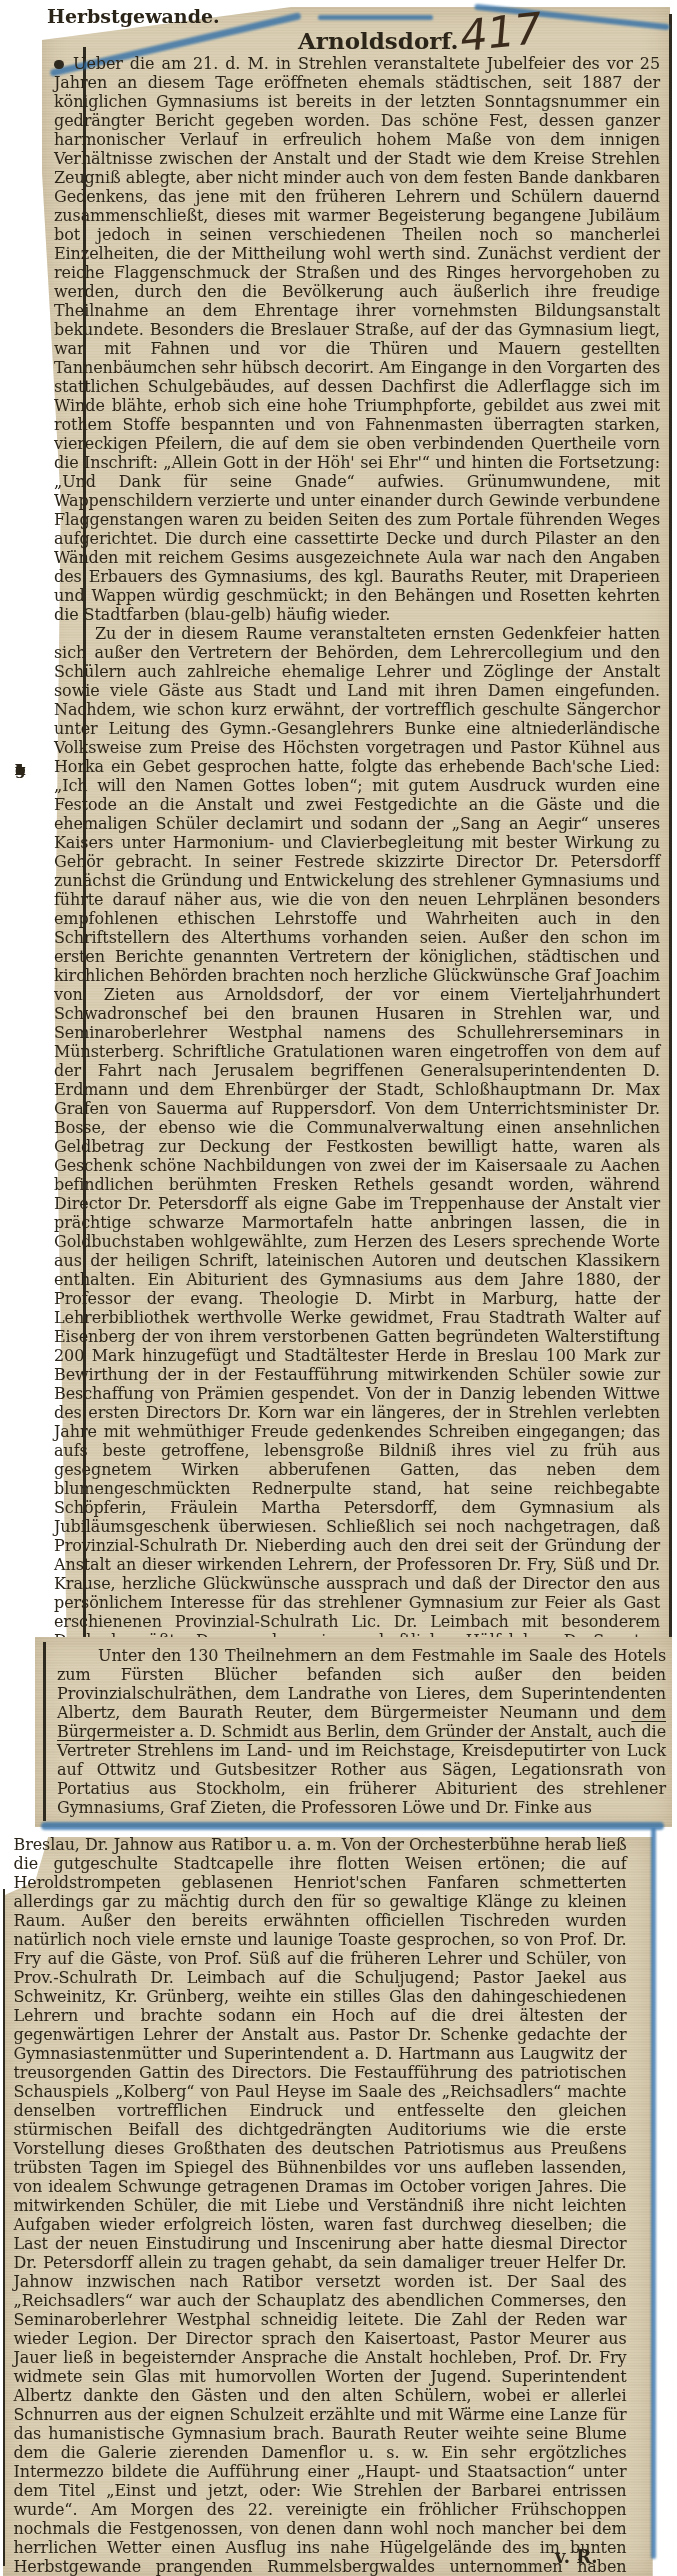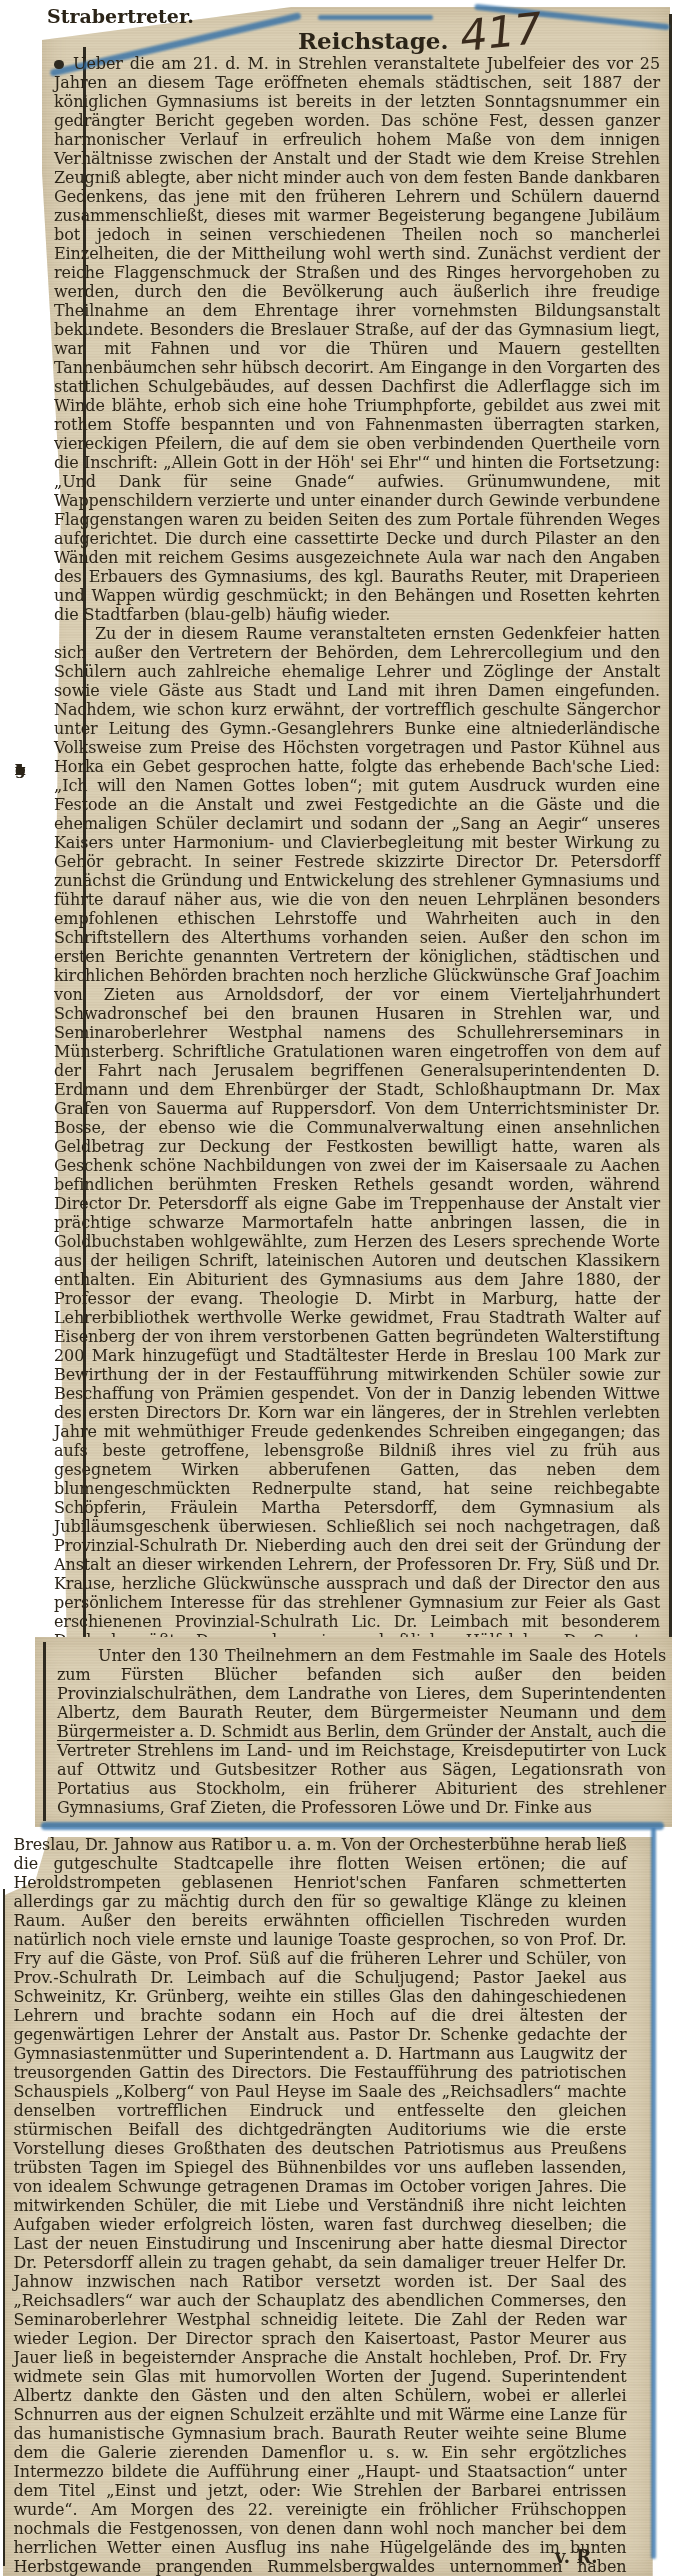--- a/index.html
+++ b/index.html
@@ -24,26 +24,26 @@
   .signature{position:absolute;font-size:18px;font-weight:bold;}
   .bullet{display:inline-block;width:9.5px;height:9.5px;background:#2e2a20;border-radius:50%;margin-right:9.5px;vertical-align:middle;}
 </style>
 </head>
 <body>
 
 <div id="frag1" class="paper"></div>
 <div class="col-rule" style="left:83px;top:47px;height:1598px;"></div>
 <div class="col-rule-right" style="left:669px;top:13.5px;height:1639px;"></div>
 
-<div class="section-head" style="left:47px;top:5.4px;">Strabertreter.</div>
+<div class="section-head" style="left:47px;top:5.4px;">Herbstgewande.</div>
 <div class="crayon" style="left:47px;top:41px;width:257px;height:6.8px;transform:rotate(-13deg);"></div>
 <div class="crayon" style="left:318px;top:15px;width:115px;height:5.4px;"></div>
 <div class="crayon" style="left:474px;top:13.5px;width:196px;height:6.1px;transform:rotate(6deg);"></div>
 
-<div class="title" style="left:298px;top:27px;">Reichstage.</div>
+<div class="title" style="left:298px;top:27px;">Arnoldsdorf.</div>
 <div class="handwriting" style="left:460px;top:6.8px;">417</div>
 
 <div style="position:absolute;left:13.5px;top:752px;">
   <div class="margin-frag">g</div>
   <div class="margin-frag">b</div>
   <div class="margin-frag">n</div>
   <div class="margin-frag">t</div>
   <div class="margin-frag">l</div>
   <div class="margin-frag">r</div>
   <div class="margin-frag">r</div>

